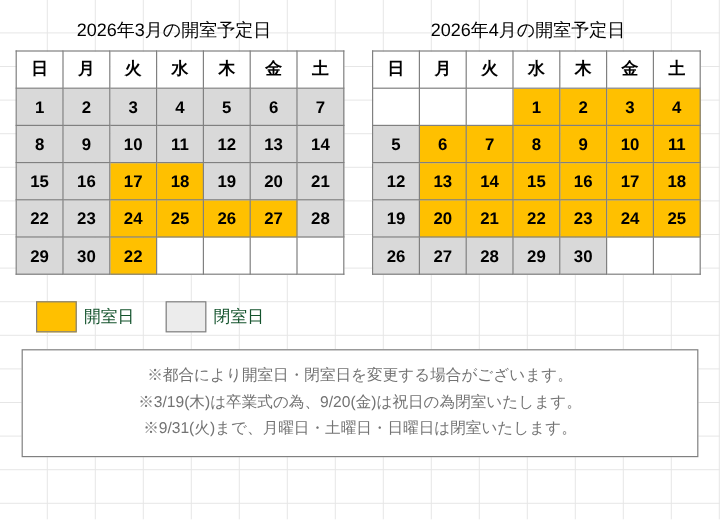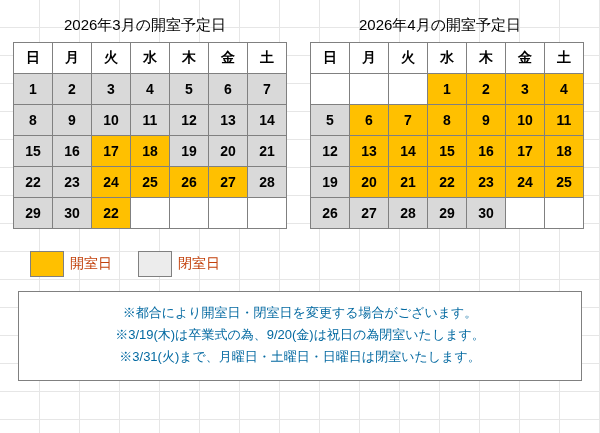--- a/index.html
+++ b/index.html
@@ -95,33 +95,33 @@
     width: 32px;
     height: 24px;
     border: 1px solid #808080;
   }
   .legend-box.open { background: #ffc000; }
   .legend-box.closed { background: #ececec; }
   .legend-label {
     font-size: 14px;
     margin-left: 6px;
     margin-right: 26px;
-    color: #c2410c;
+    color: #14532d;
   }
 
   .notes {
     margin: 14px 18px 0 18px;
     border: 1px solid #808080;
     background: #ffffff;
     padding: 10px 4px 12px 4px;
     text-align: center;
   }
   .note-line {
     font-size: 13px;
-    color: #0369a1;
+    color: #737373;
     line-height: 22px;
   }
 </style>
 </head>
 <body>
 
 <div class="grid-bg"></div>
 
 <div class="content">
 
@@ -261,16 +261,16 @@
   <div class="legend">
     <div class="legend-box open"></div>
     <div class="legend-label">開室日</div>
     <div class="legend-box closed"></div>
     <div class="legend-label">閉室日</div>
   </div>
 
   <div class="notes">
     <div class="note-line">※都合により開室日・閉室日を変更する場合がございます。</div>
     <div class="note-line">※3/19(木)は卒業式の為、9/20(金)は祝日の為閉室いたします。</div>
-    <div class="note-line">※3/31(火)まで、月曜日・土曜日・日曜日は閉室いたします。</div>
+    <div class="note-line">※9/31(火)まで、月曜日・土曜日・日曜日は閉室いたします。</div>
   </div>
 
 </div>
 
 </body></html>

